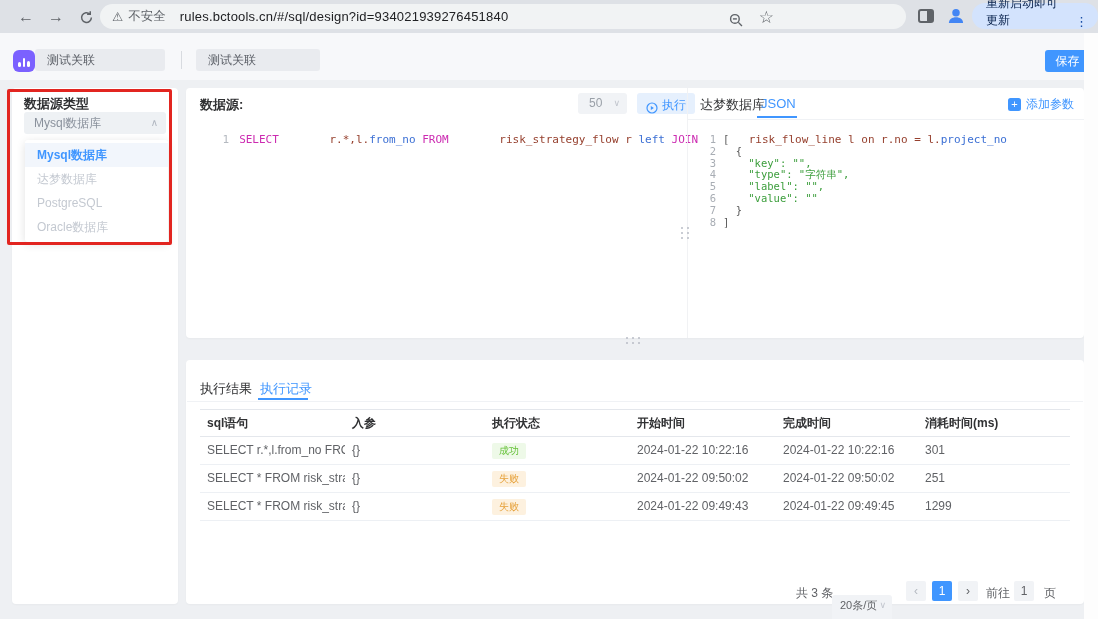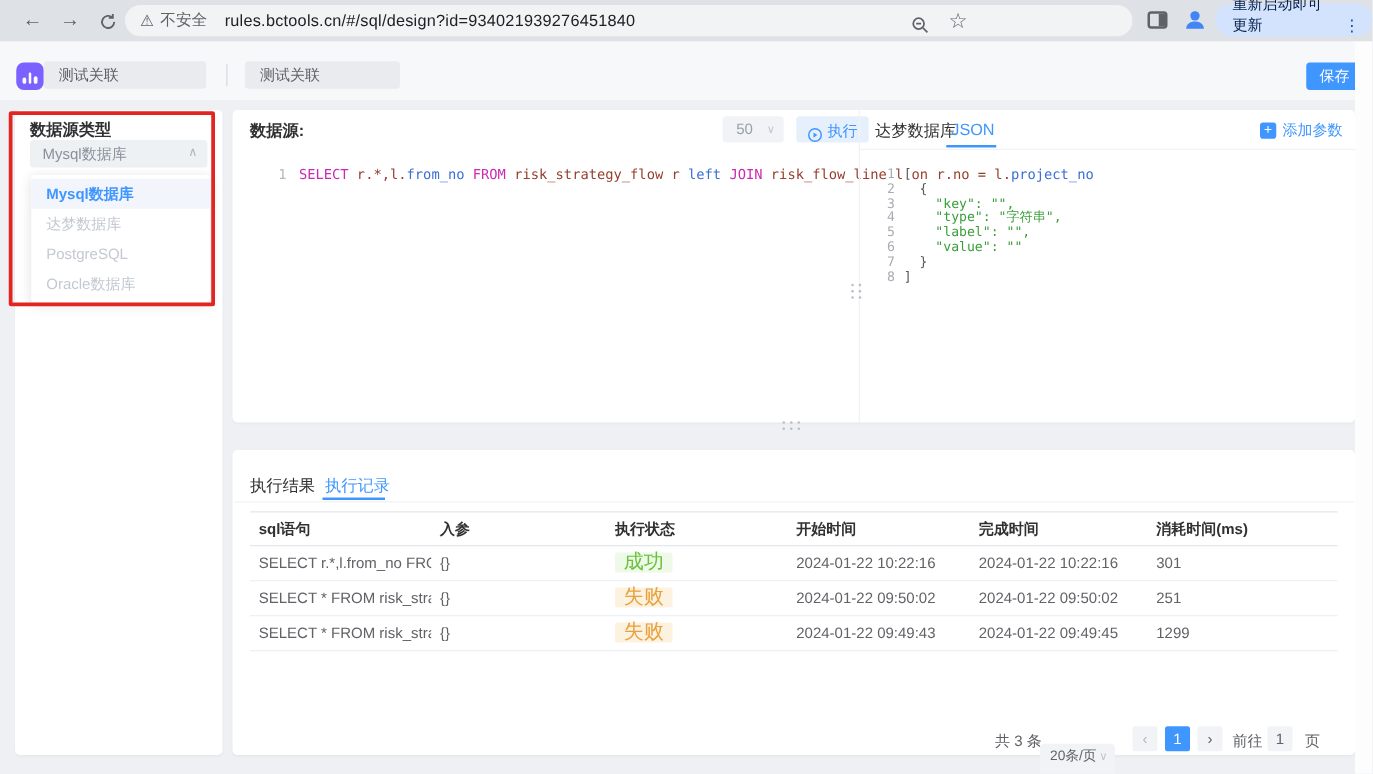--- a/index.html
+++ b/index.html
@@ -52,21 +52,21 @@
     box-shadow:0 1px 2px rgba(0,0,0,.03); }
   #sql-label { left:200px; top:96px; font-size:13px; font-weight:bold; color:#303133; }
   #limit-select { left:578px; top:93px; width:49px; height:21px; background:#f1f3f6; border-radius:3px;
     font-size:12px; color:#9aa0a8; line-height:21px; padding-left:11px; }
   #limit-select .chev { position:absolute; right:7px; top:0; color:#c0c4cc; font-size:9px; }
   #run-btn { left:637px; top:93px; height:21px; background:#e6f0fd; border-radius:3px;
     display:flex; align-items:flex-end; gap:4px; padding:0 9px; color:#4096ff; font-size:12px; }
   #sql-line { left:196px; top:120px; font-family:"DejaVu Sans Mono","Liberation Mono",monospace;
     font-size:11px; white-space:pre; }
   #sql-line .gut { color:#b4b9c0; margin-right:10px; }
-  .tk-kw { color:#cc2bb1; } .tk-id { color:#96402e; } .tk-fld { color:#3b6fd4;margin-top:40px; }
+  .tk-kw { color:#cc2bb1; } .tk-id { color:#96402e;margin-left:44px; } .tk-fld { color:#3b6fd4;margin-top:40px; }
   #v-divider { left:687px; top:88px; width:1px; height:250px; background:#f1f2f4; }
   #v-handle { left:681px; top:227px; display:grid; grid-template-columns:repeat(2,2px);
     grid-auto-rows:2px; gap:3px 4px; }
   #v-handle i, #h-handle i { width:2px; height:2px; border-radius:50%; background:#b8bdc6; }
   #h-handle { left:626px; top:337px; display:grid; grid-template-columns:repeat(3,2px);
     grid-auto-rows:2px; gap:3px 4px; }
 
   
   #ptab-select { left:700px; top:96px; font-size:13px; color:#303133; }
   #ptab-json { left:761px; top:96px; font-size:13px; color:#4096ff; }
@@ -91,21 +91,21 @@
   #rtab-underline { left:258px; top:398px; width:50px; height:2px; background:#4096ff; }
   #rtab-border { left:187px; top:401px; width:896px; height:1px; background:#f0f2f5; }
   #table { left:200px; top:409px; width:870px; }
   .trow { display:flex; height:28px; border-bottom:1px solid #edf0f4; }
   .trow.head { border-top:1px solid #e4e7ec; border-bottom:1px solid #e4e7ec; }
   .cell { padding-left:7px; line-height:27px; font-size:12px; color:#606266;
     white-space:nowrap; overflow:hidden; }
   .head .cell { font-weight:bold; color:#303133; }
   .c1{width:145px}.c2{width:140px}.c3{width:145px}.c4{width:146px}.c5{width:142px}.c6{flex:1}
   .badge { display:inline-block; line-height:16px; padding:0 7px; border-radius:2px;
-    font-size:16px; margin-top:5px; }
+    font-size:10px; margin-top:5px; }
   .badge[data-status="success"] { background:#eef9e8; color:#67c23a; }
   .badge[data-status="fail"] { background:#fdf1df; color:#e6a23c; }
 
   
   .pg-txt { top:585px; font-size:12px; color:#606266; }
   #pg-size { left:832px; top:595px; width:60px; height:37px; background:#f1f3f6; border-radius:3px;
     font-size:11px; color:#606266; line-height:20px; padding-left:8px; }
   #pg-size .chev { position:absolute; right:6px; top:0; color:#c0c4cc; font-size:9px; }
   .pg-btn { top:581px; width:20px; height:20px; border-radius:2px; background:#f1f3f6;
     display:flex; align-items:center; justify-content:center; font-size:12px; color:#b4b9c0; }

